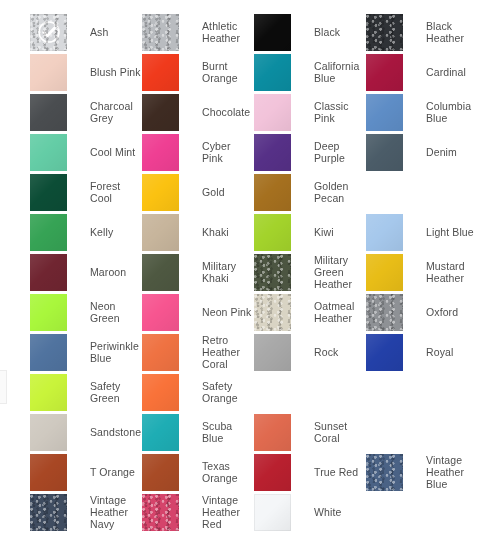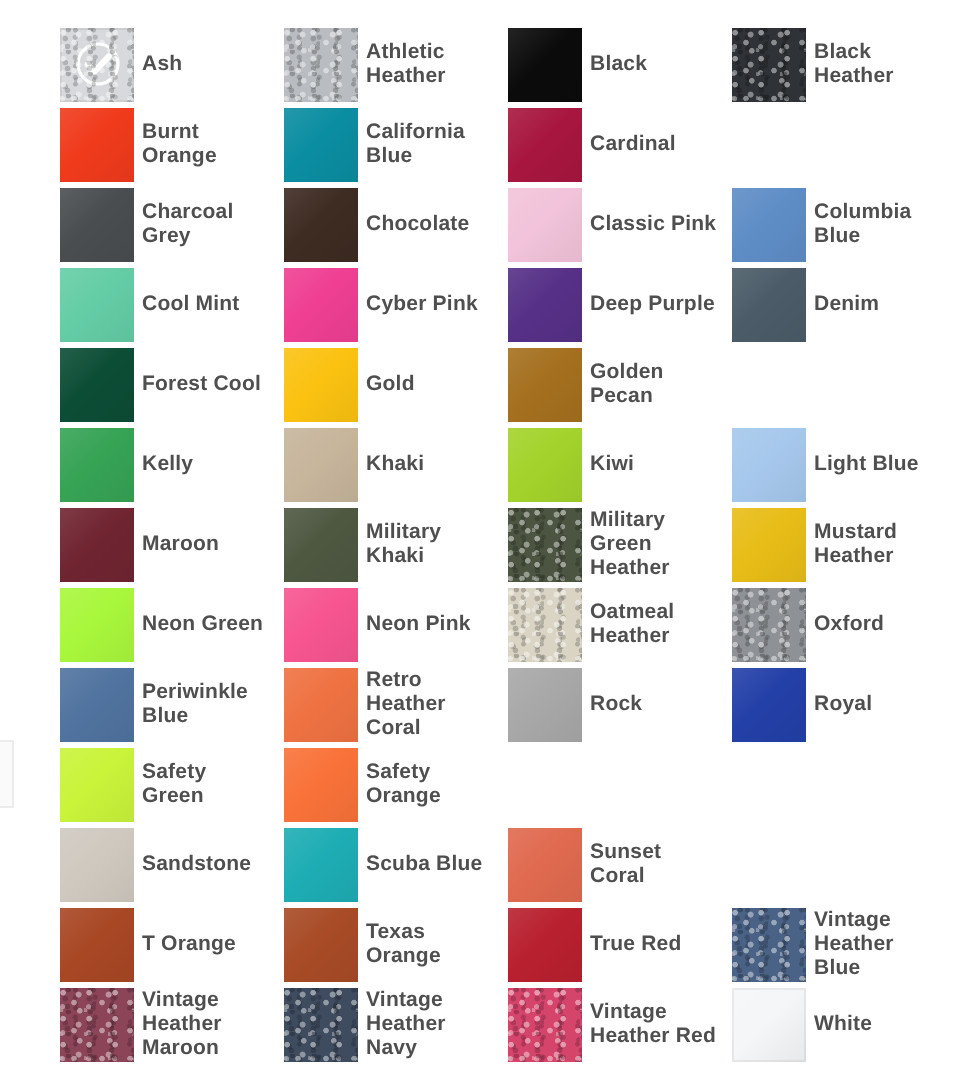--- a/index.html
+++ b/index.html
@@ -66,28 +66,27 @@
     flex: 0 0 37px;
     background-color: #cccccc;
     background-repeat: repeat;
     box-sizing: border-box;
   }
   .swatch-chip.has-outline {
     box-shadow: inset 0 0 0 1px rgba(0,0,0,0.055);
   }
 
   .swatch-label {
-    margin-left: 4px;
+    margin-left: 23px;
     font-size: 10.5px;
     line-height: 12px;
     color: #4f4f4f;
     letter-spacing: 0.01em;
     max-width: 66px;
     word-wrap: break-word;
-    font-weight: bold;
   }
 
   .check-icon {
     position: absolute;
     left: 50%;
     top: 50%;
     transform: translate(-50%, -50%);
     width: 24px;
     height: 24px;
     display: block;
@@ -154,20 +153,24 @@
           <div class="swatch-chip tex-solid" style="background-color: rgb(11, 11, 11);"></div>
           <div class="swatch-label">Black</div>
         </div>
         <div class="swatch-cell">
           <div class="swatch-chip tex-heather" style="background-color: rgb(47, 50, 54);"></div>
           <div class="swatch-label">Black Heather</div>
         </div>
       </div>
       <div class="swatch-row">
         <div class="swatch-cell">
+          <div class="swatch-chip tex-solid" style="background-color: rgb(242, 208, 194);"></div>
+          <div class="swatch-label">Blush Pink</div>
+        </div>
+        <div class="swatch-cell">
           <div class="swatch-chip tex-solid" style="background-color: rgb(240, 58, 28);"></div>
           <div class="swatch-label">Burnt Orange</div>
         </div>
         <div class="swatch-cell">
           <div class="swatch-chip tex-solid" style="background-color: rgb(11, 141, 161);"></div>
           <div class="swatch-label">California Blue</div>
         </div>
         <div class="swatch-cell">
           <div class="swatch-chip tex-solid" style="background-color: rgb(168, 22, 63);"></div>
           <div class="swatch-label">Cardinal</div>
@@ -332,24 +335,20 @@
           <div class="swatch-chip tex-solid" style="background-color: rgb(185, 32, 47);"></div>
           <div class="swatch-label">True Red</div>
         </div>
         <div class="swatch-cell">
           <div class="swatch-chip tex-heather" style="background-color: rgb(74, 98, 133);"></div>
           <div class="swatch-label">Vintage Heather Blue</div>
         </div>
       </div>
       <div class="swatch-row">
         <div class="swatch-cell">
-          <div class="swatch-chip tex-heather" style="background-color: rgb(139, 68, 88);"></div>
-          <div class="swatch-label">Vintage Heather Maroon</div>
-        </div>
-        <div class="swatch-cell">
           <div class="swatch-chip tex-heather" style="background-color: rgb(63, 76, 96);"></div>
           <div class="swatch-label">Vintage Heather Navy</div>
         </div>
         <div class="swatch-cell">
           <div class="swatch-chip tex-heather" style="background-color: rgb(213, 68, 107);"></div>
           <div class="swatch-label">Vintage Heather Red</div>
         </div>
         <div class="swatch-cell">
           <div class="swatch-chip tex-solid has-outline" style="background-color: rgb(244, 246, 248);"></div>
           <div class="swatch-label">White</div>

